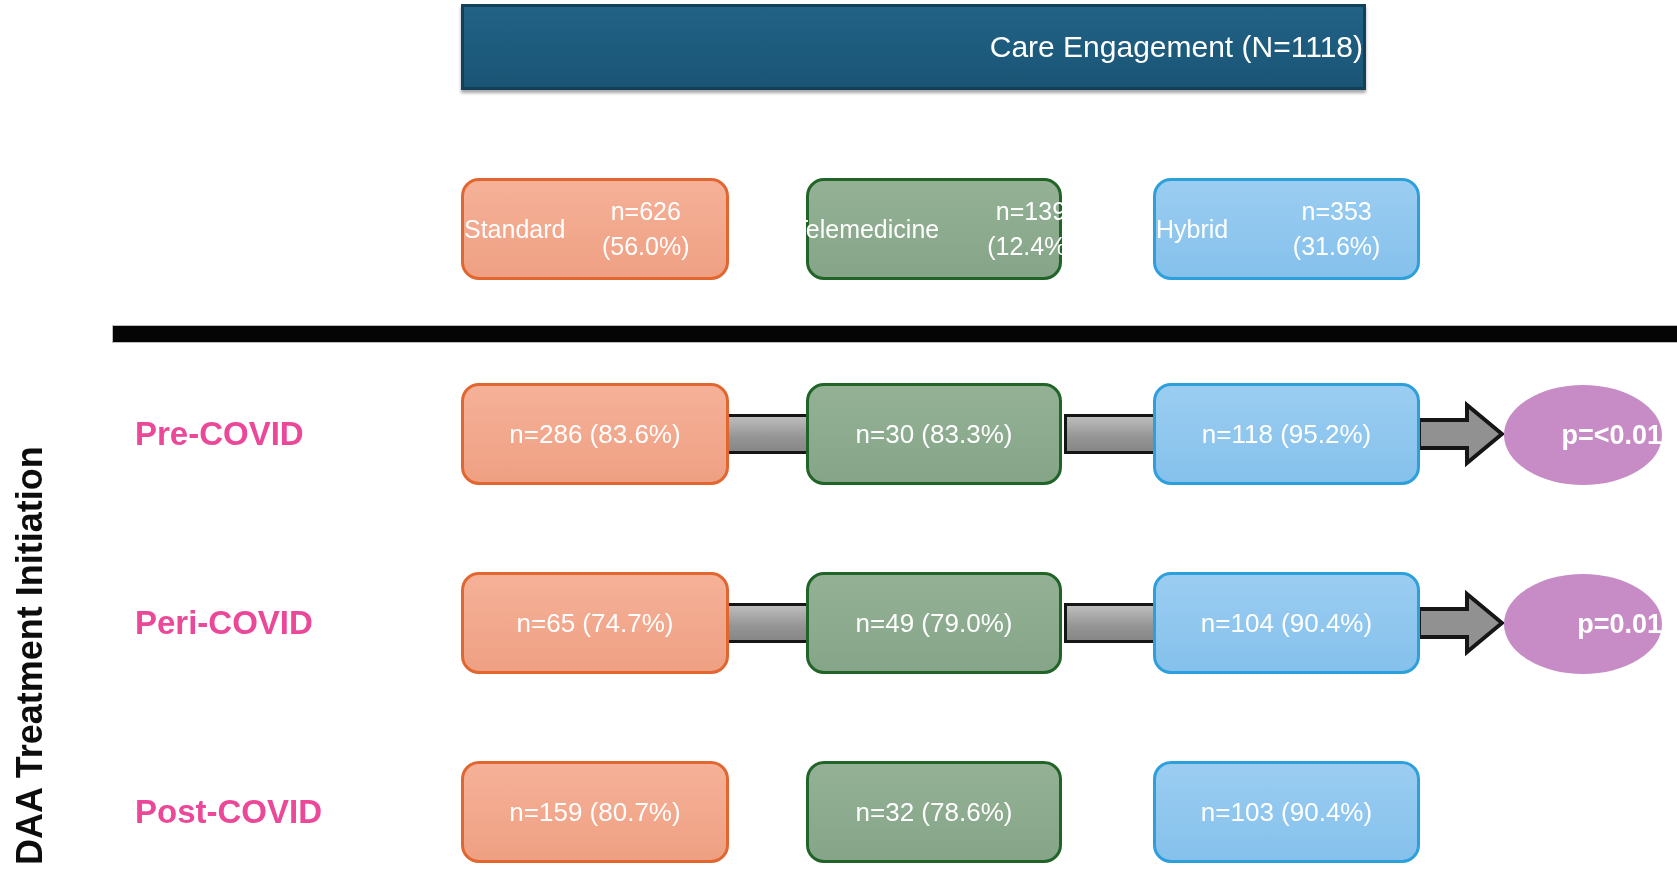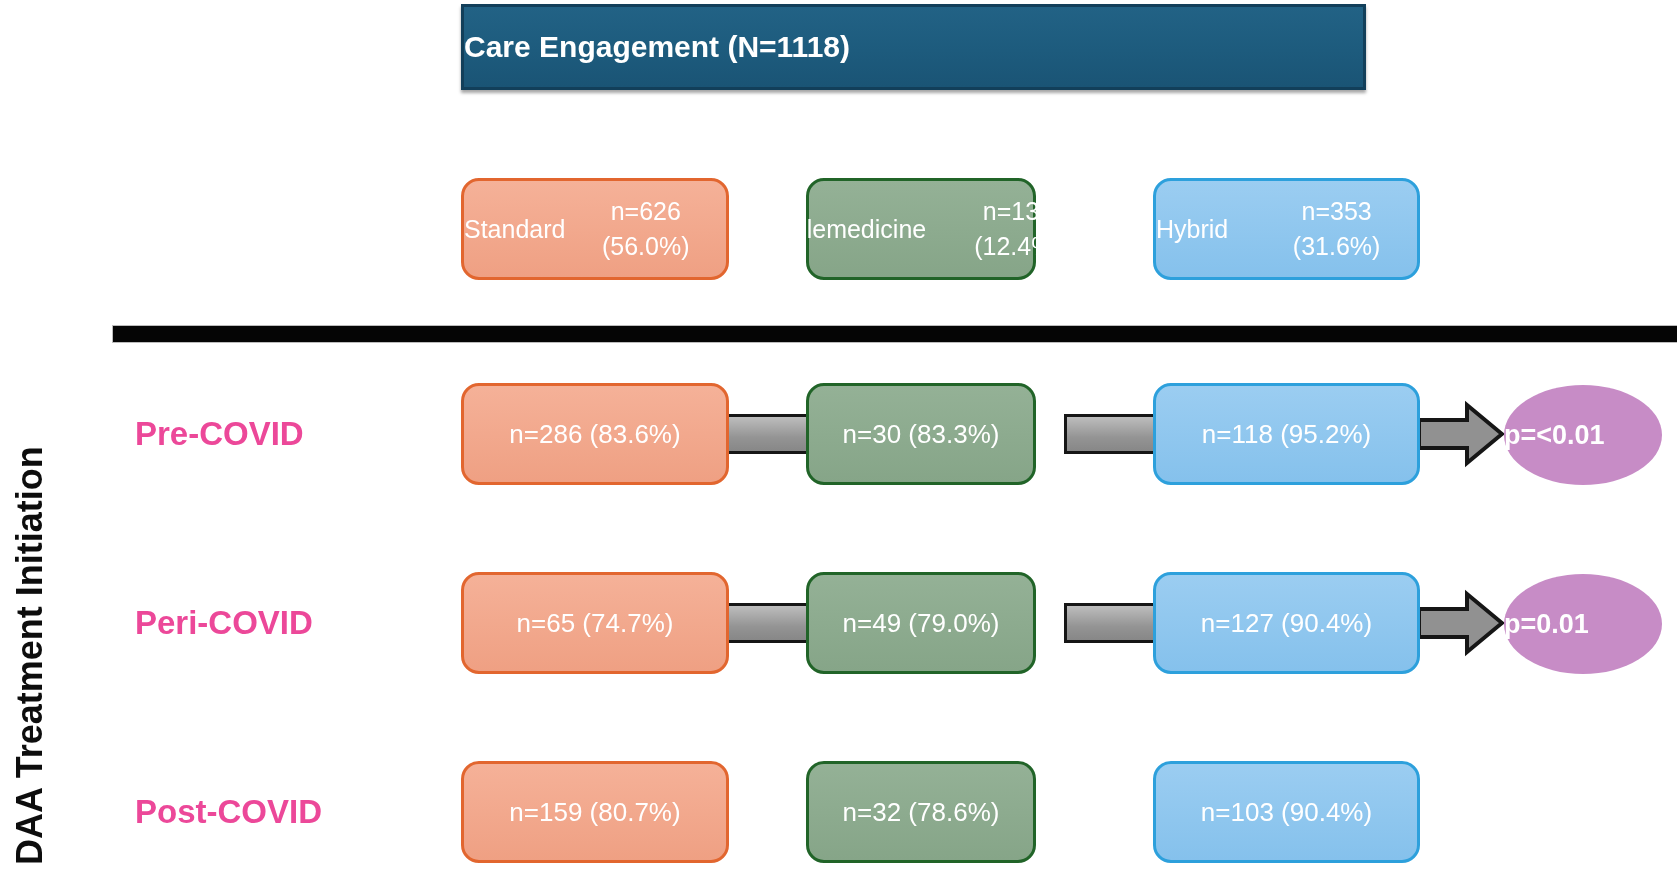--- a/index.html
+++ b/index.html
@@ -9,34 +9,34 @@
     background:#ffffff;
     font-family:"Liberation Sans", sans-serif;
     overflow:hidden;
   }
   
   .header-box{
     position:absolute;left:461px;top:4px;width:899px;height:80px;
     background:linear-gradient(180deg,#226285 0%,#1d5b7d 55%,#1a5475 100%);
     border:3px solid #123f5a;
     box-shadow:0 3px 3px rgba(0,0,0,0.35);
-    display:flex;align-items:center;justify-content:flex-start;
-    color:#ffffff;font-size:30px;font-weight:bold;
+    display:flex;align-items:center;justify-content:flex-end;
+    color:#ffffff;font-size:30px;font-weight:normal;
   }
   
   .node{
     position:absolute;height:102px;border-radius:18px;
     display:flex;align-items:center;justify-content:center;
     color:#ffffff;font-size:26px;line-height:1.4;text-align:center;
     z-index:3;box-sizing:border-box;
   }
   .col-standard{left:461px;width:268px;
     background:linear-gradient(180deg,#f5b198 0%,#efa083 100%);
     border:3px solid #e2662f;}
-  .col-tele{left:806px;width:230px;
+  .col-tele{left:806px;width:256px;
     background:linear-gradient(180deg,#94b196 0%,#86a588 100%);
     border:3px solid #216428;gap:48px;}
   .col-hybrid{left:1153px;width:267px;
     background:linear-gradient(180deg,#9bcdf1 0%,#85c1ec 100%);
     border:3px solid #2da0dc;gap:28px;}
   .cat-row{top:178px;font-size:25px;}
   .r1{top:383px;}
   .r2{top:572px;}
   .r3{top:761px;}
   
@@ -68,21 +68,21 @@
   .conn.r1c{top:414px;}
   .conn.r2c{top:603px;}
   
   .arrow{position:absolute;left:1417px;width:88px;height:72px;z-index:2;}
   .arrow.r1a{top:398px;}
   .arrow.r2a{top:587px;}
   
   .pval{
     position:absolute;left:1504px;width:158px;height:100px;border-radius:50%;
     background:#c78cc6;z-index:3;
-    display:flex;align-items:center;justify-content:flex-start;
+    display:flex;align-items:center;justify-content:flex-end;
     color:#ffffff;font-size:27px;font-weight:bold;
   }
   .pval.r1p{top:385px;}
   .pval.r2p{top:574px;}
 </style>
 </head>
 <body>
 
 <div class="canvas">
 
@@ -129,21 +129,21 @@
   <div class="row-label r2">Peri-COVID</div>
   <div class="conn a r2c"></div>
   <div class="conn b r2c"></div>
   <div class="node col-standard r2">
     <span>n=65 (74.7%)</span>
   </div>
   <div class="node col-tele r2">
     <span>n=49 (79.0%)</span>
   </div>
   <div class="node col-hybrid r2">
-    <span>n=127 (90.4%)</span>
+    <span>n=104 (90.4%)</span>
   </div>
   <svg class="arrow r2a" viewBox="0 0 88 72">
     <polygon points="2,22 50,22 50,7 85,36 50,65 50,50 2,50" fill="#919191" stroke="#161616" stroke-width="4" stroke-linejoin="miter"></polygon>
   </svg>
   <div class="pval r2p">
     <span>p=0.01</span>
   </div>
 
   <div class="row-label r3">Post-COVID</div>
   <div class="node col-standard r3">

